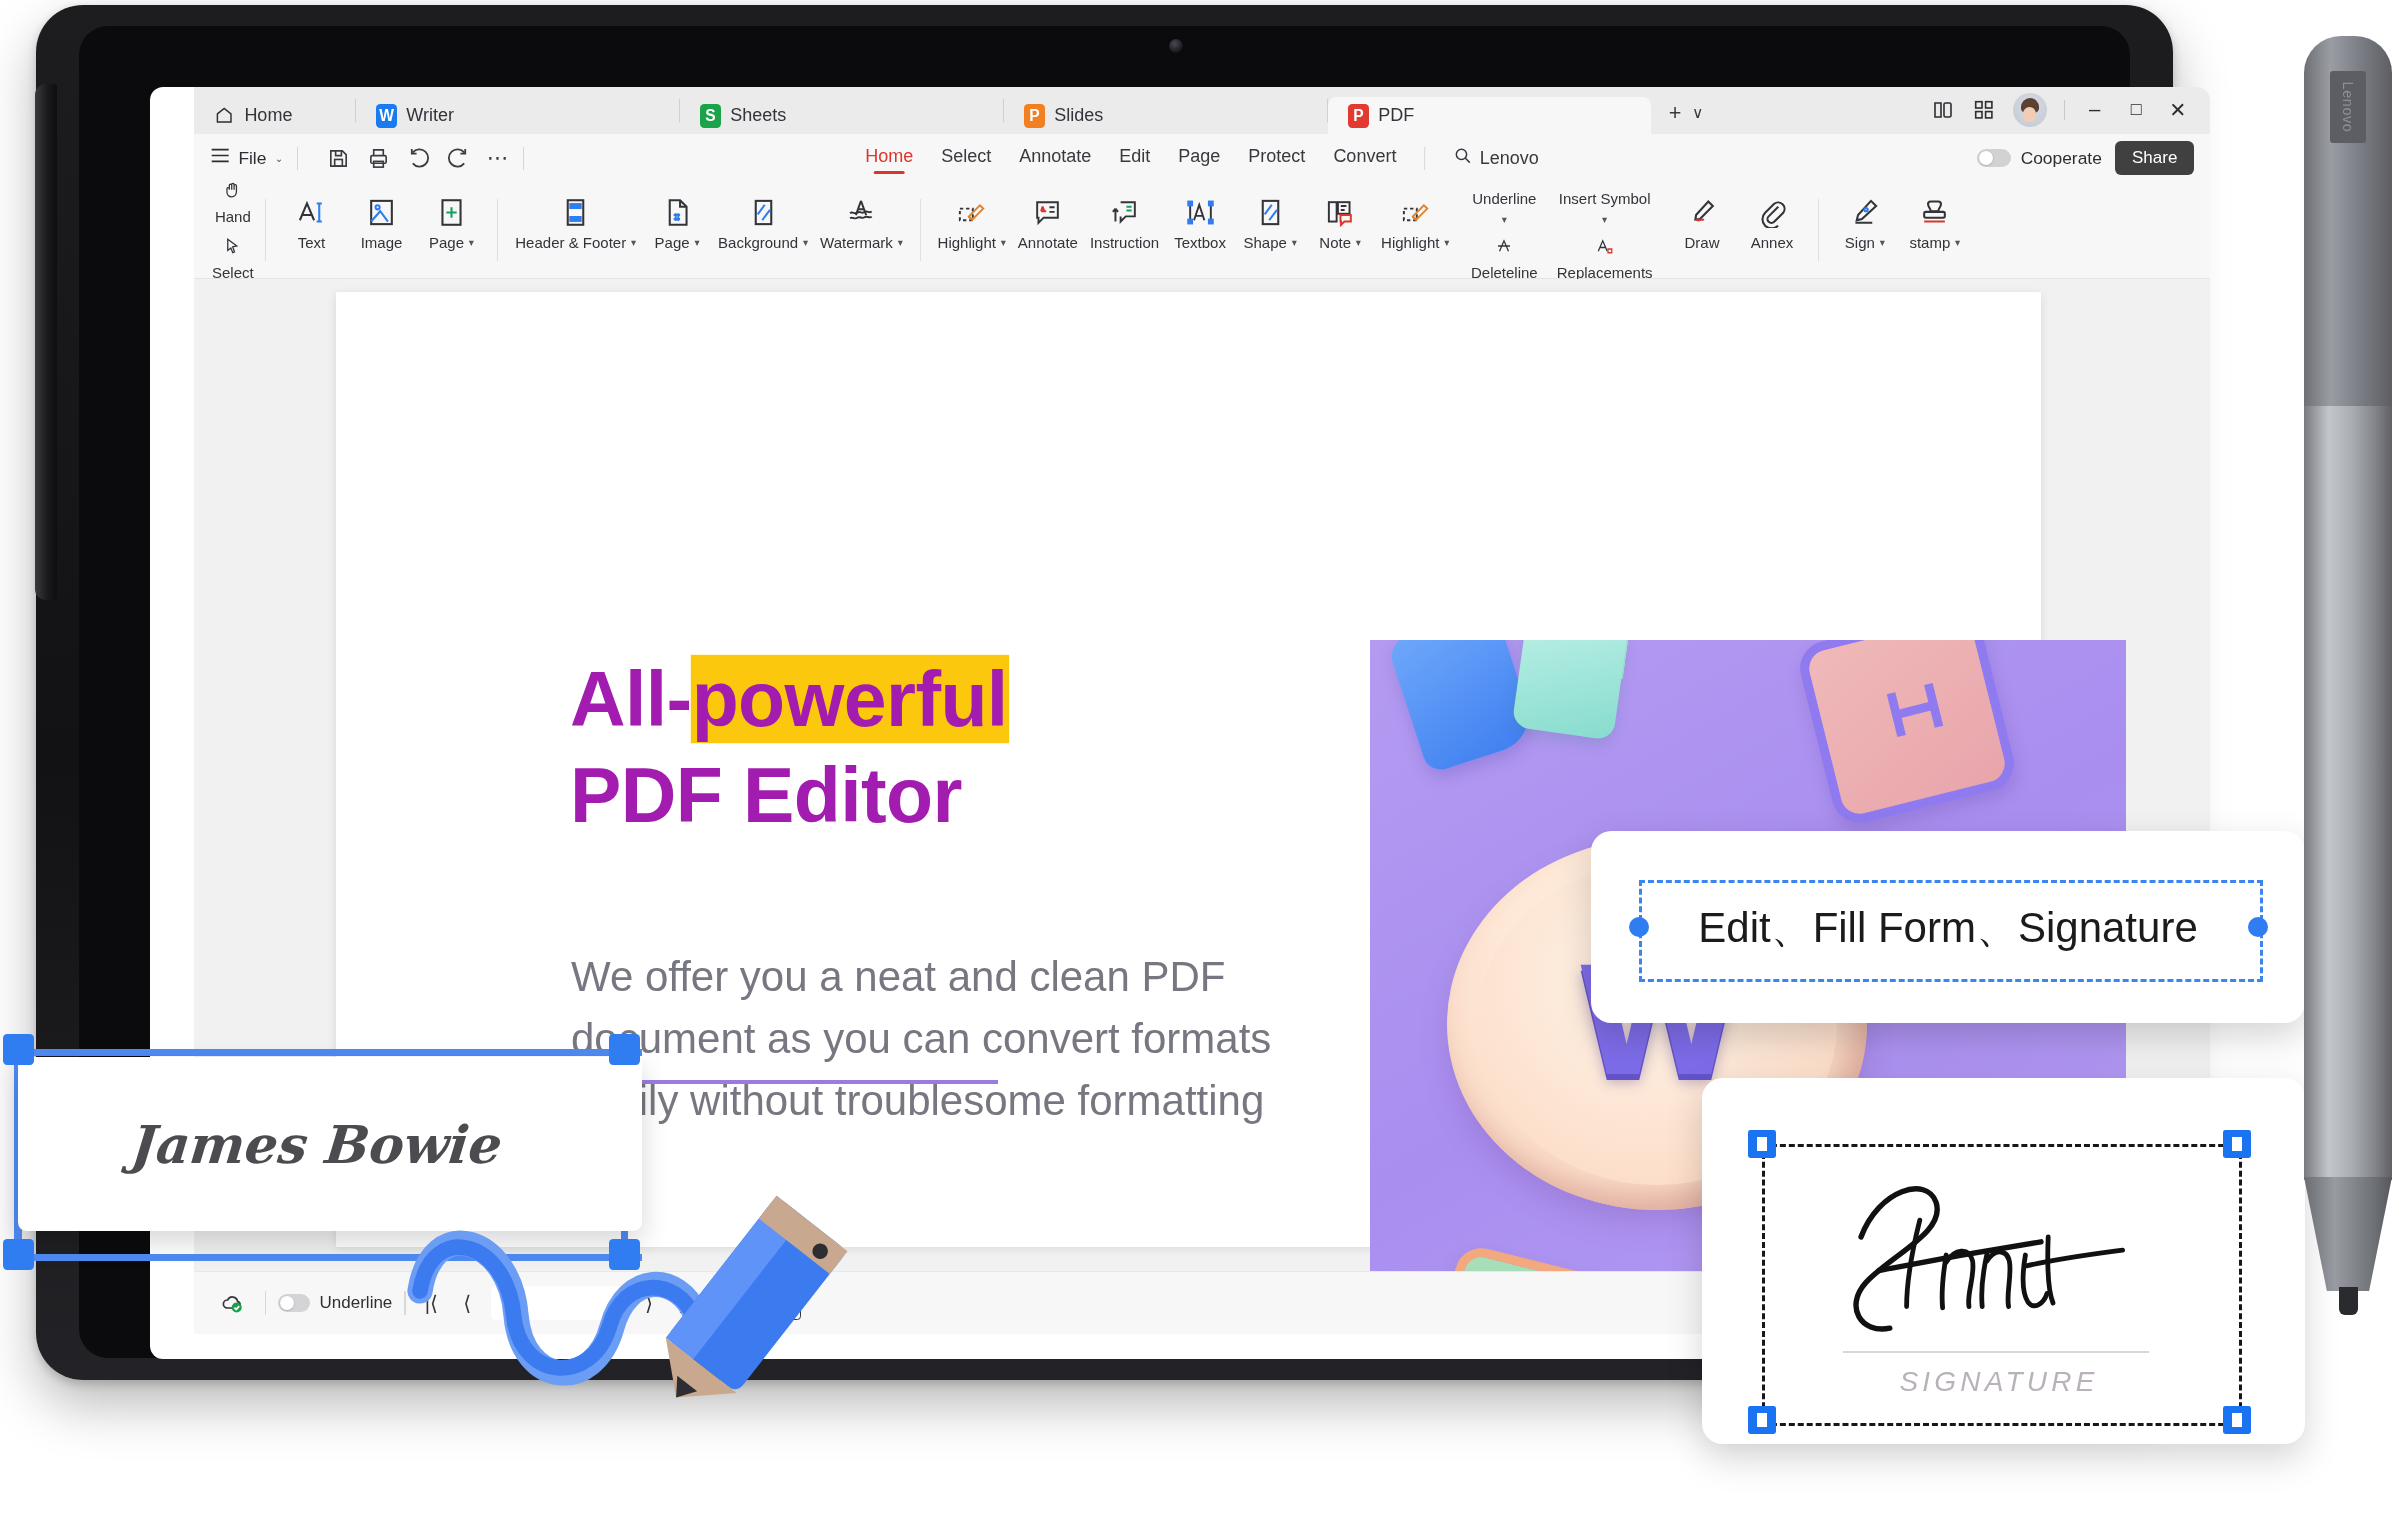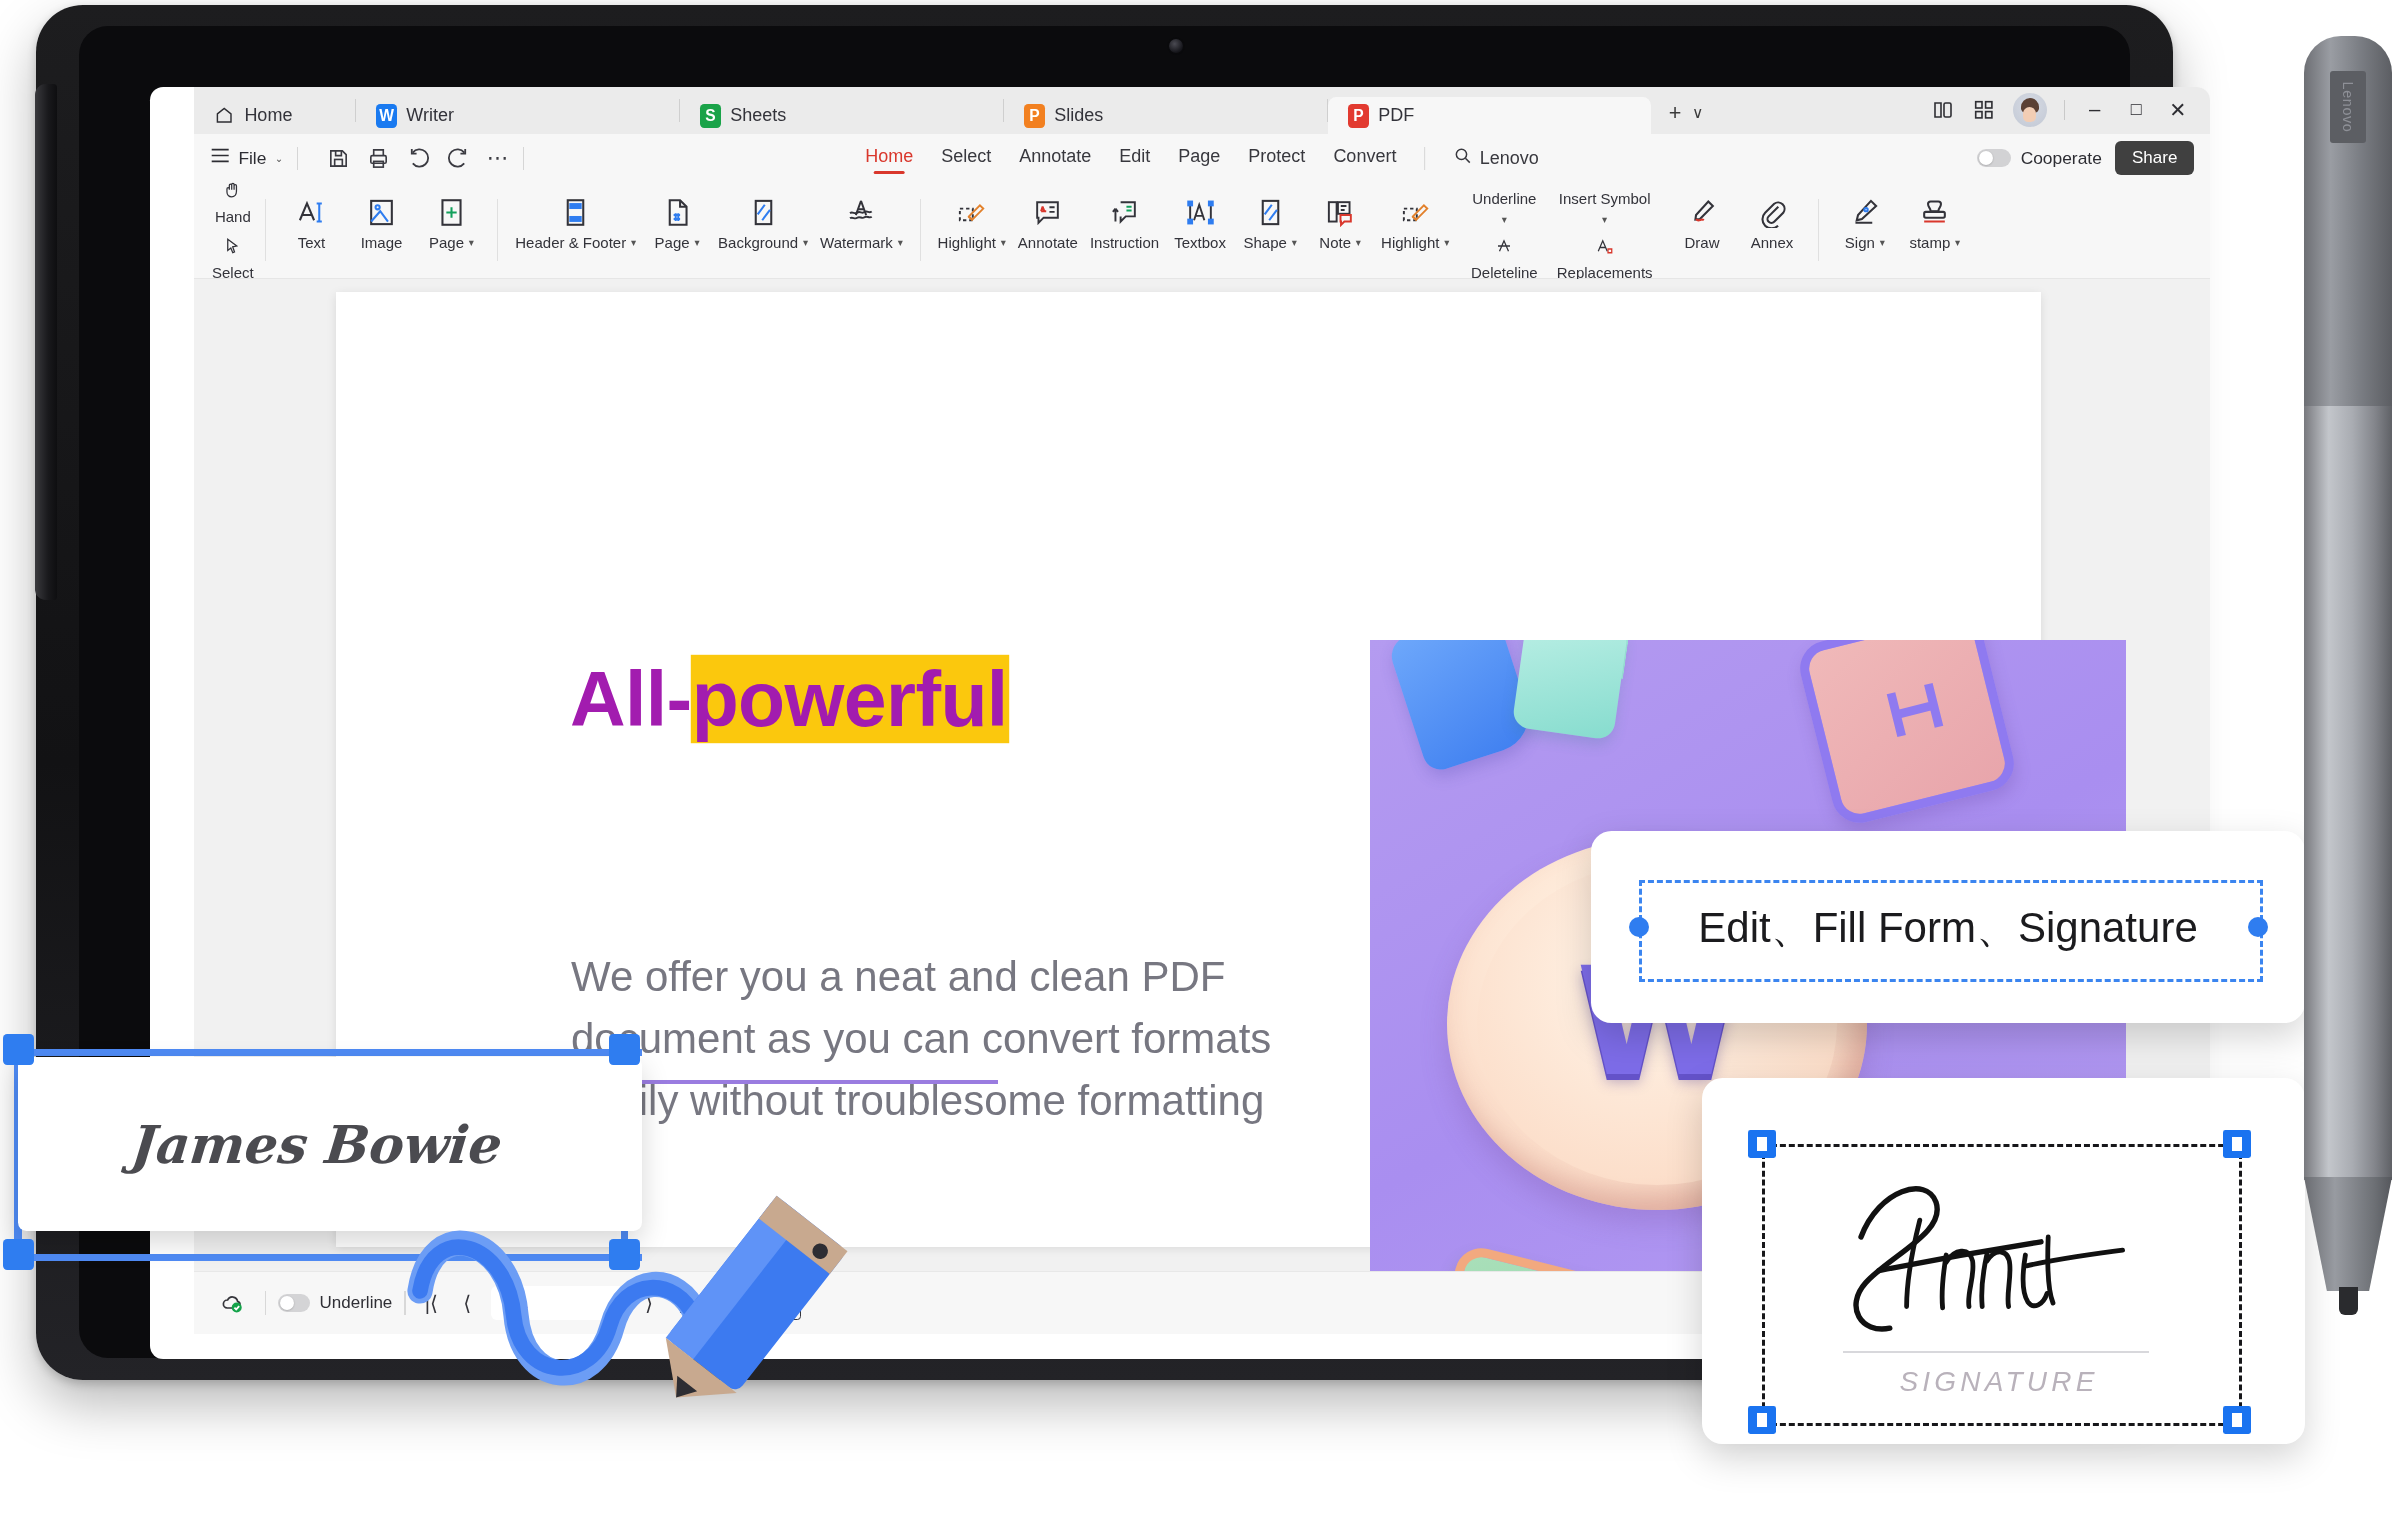--- a/index.html
+++ b/index.html
@@ -673,20 +673,21 @@
         </span>
       </div>
     </div>
   </div>
 
   <div id="docarea">
     <div id="page">
 
       <div id="headline">
         <span>All-</span><span class="hl">powerful</span><br>
+        <span>PDF Editor</span>
       </div>
 
       <div id="body-copy">We offer you a neat and clean PDF document as you can convert formats easily without troublesome formatting</div>
       <div id="uline"></div>
 
       <div id="hero">
         <div class="art" id="art-blue"></div>
         <div class="art" id="art-lock-arc"></div>
         <div class="art" id="art-lock"></div>
         <div class="art" id="art-pink"></div>

